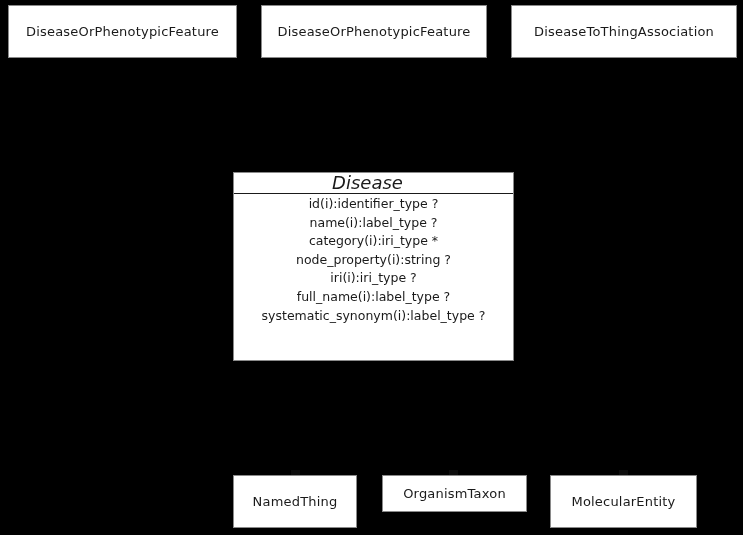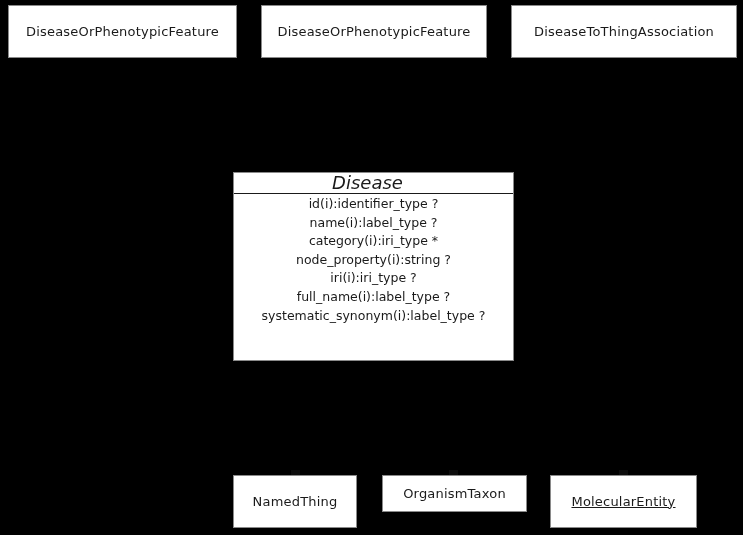--- a/index.html
+++ b/index.html
@@ -115,17 +115,17 @@
   </div>
 
   <div class="uml-box simple-box" style="left:233px; top:475px; width:124px; height:53px;">
     <span class="cls-name">NamedThing</span>
   </div>
 
   <div class="uml-box simple-box" style="left:382px; top:475px; width:145px; height:37px;">
     <span class="cls-name">OrganismTaxon</span>
   </div>
 
-  <div class="uml-box simple-box" style="left:550px; top:475px; width:147px; height:53px;text-decoration:underline;">
+  <div class="uml-box simple-box" style="left:550px; top:475px; width:147px; height:53px;">
     <span class="cls-name">MolecularEntity</span>
   </div>
 
 </div>
 
 </body></html>

